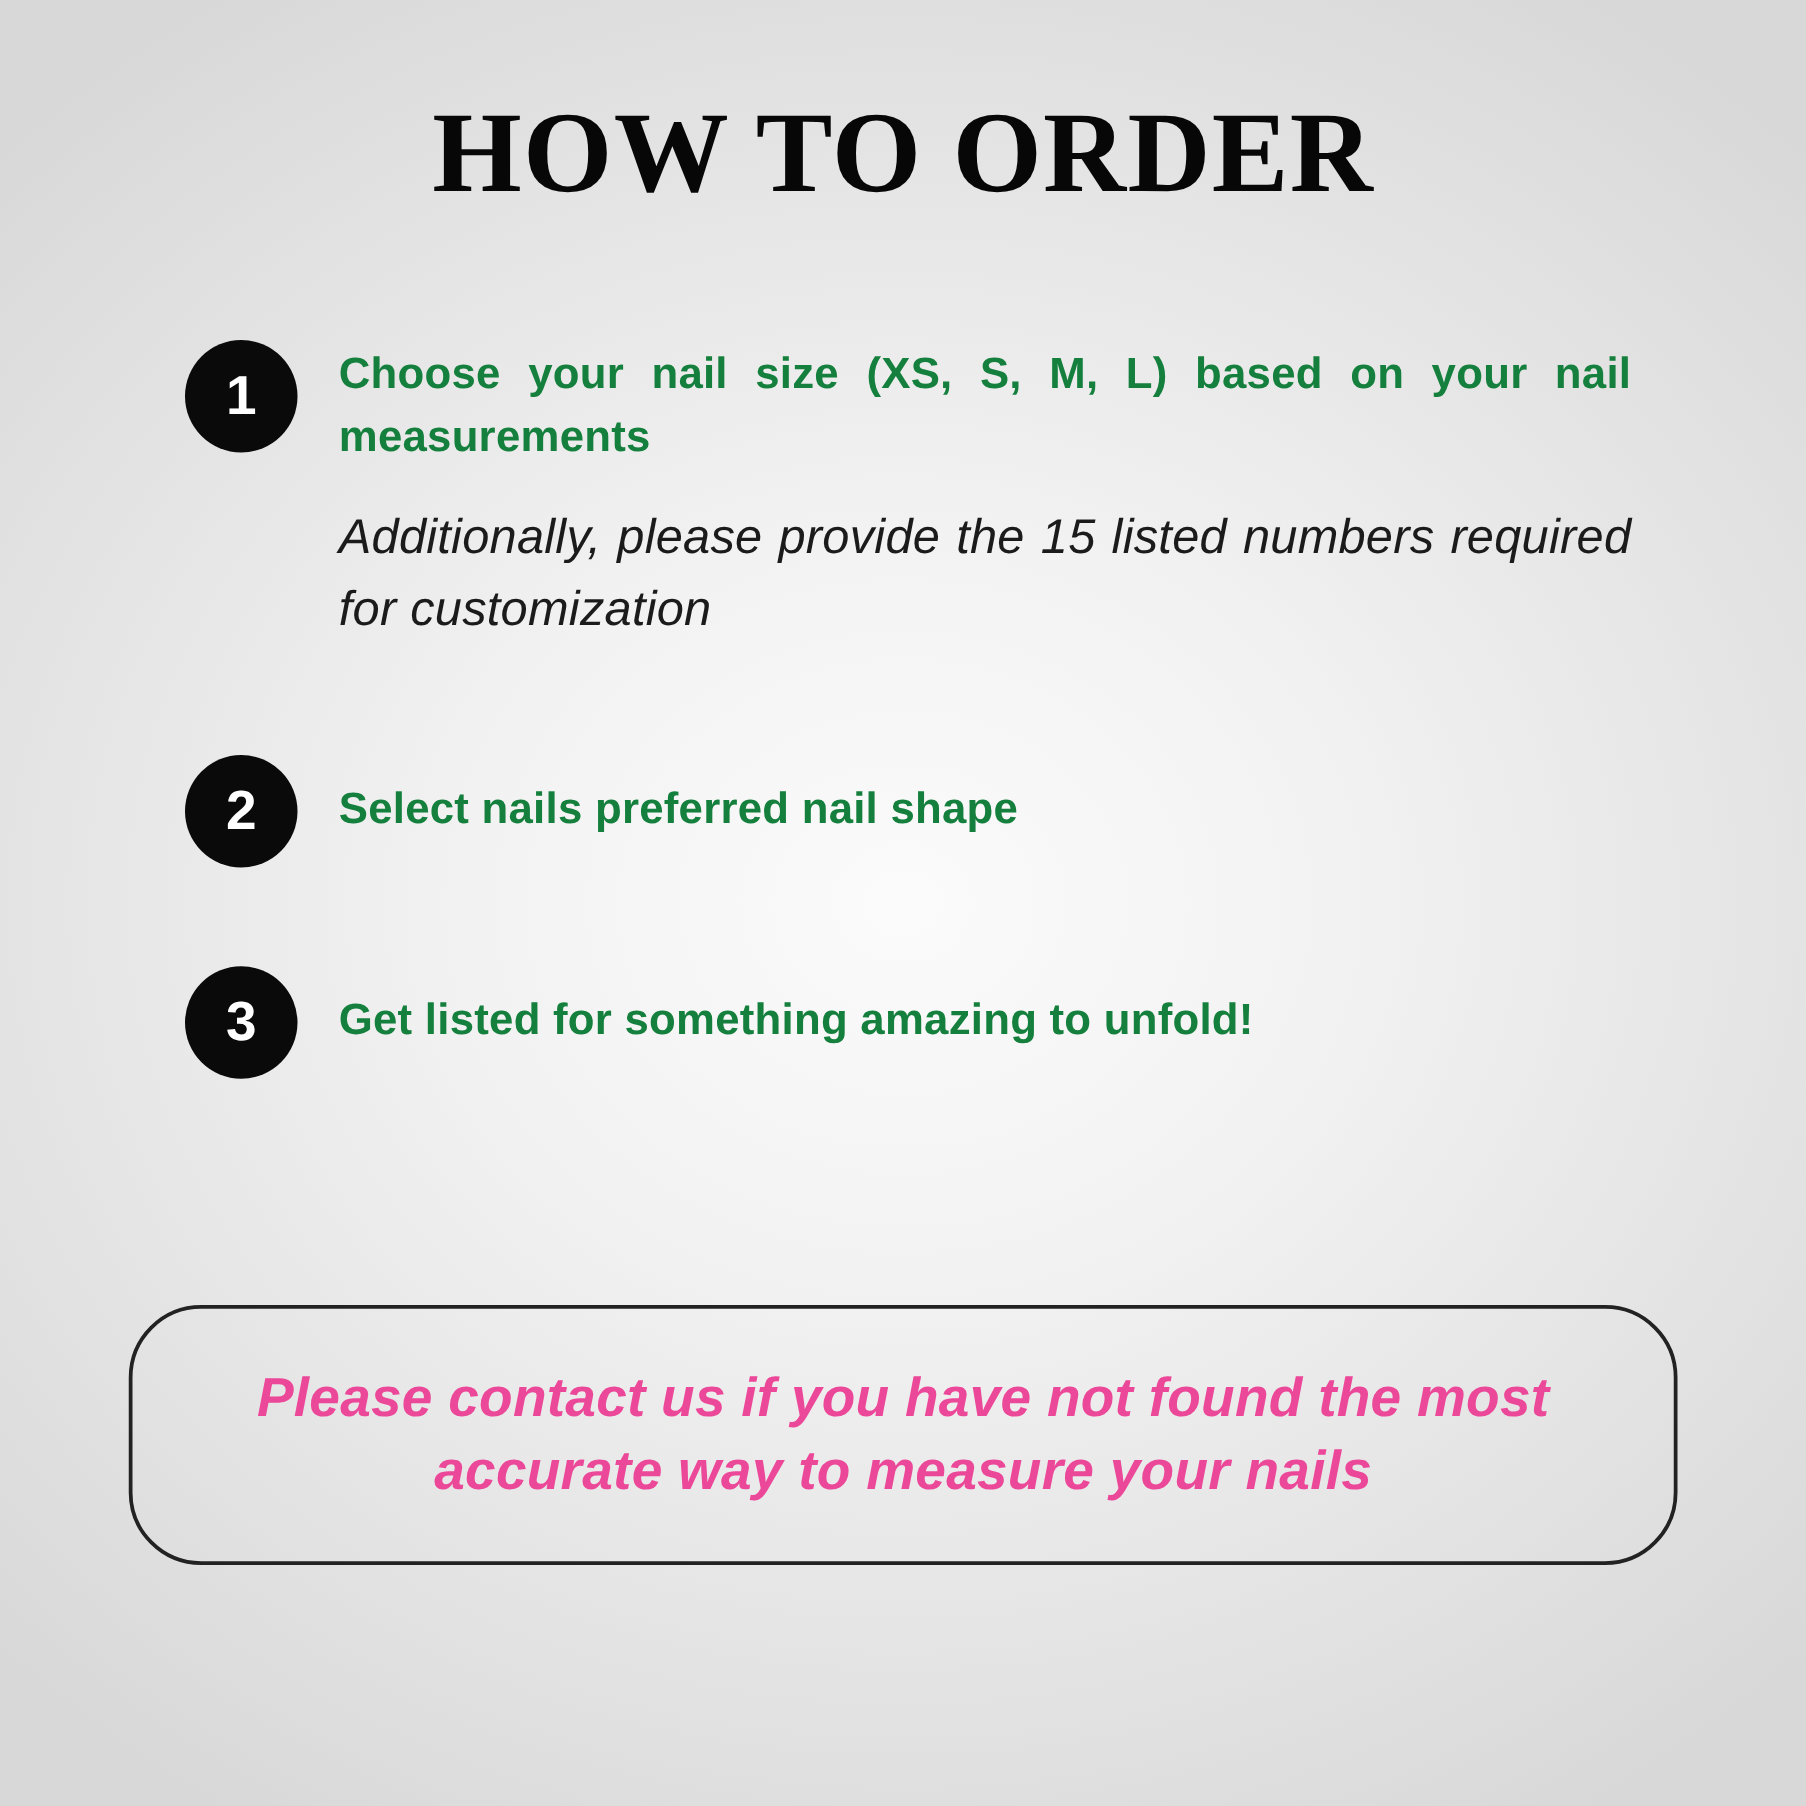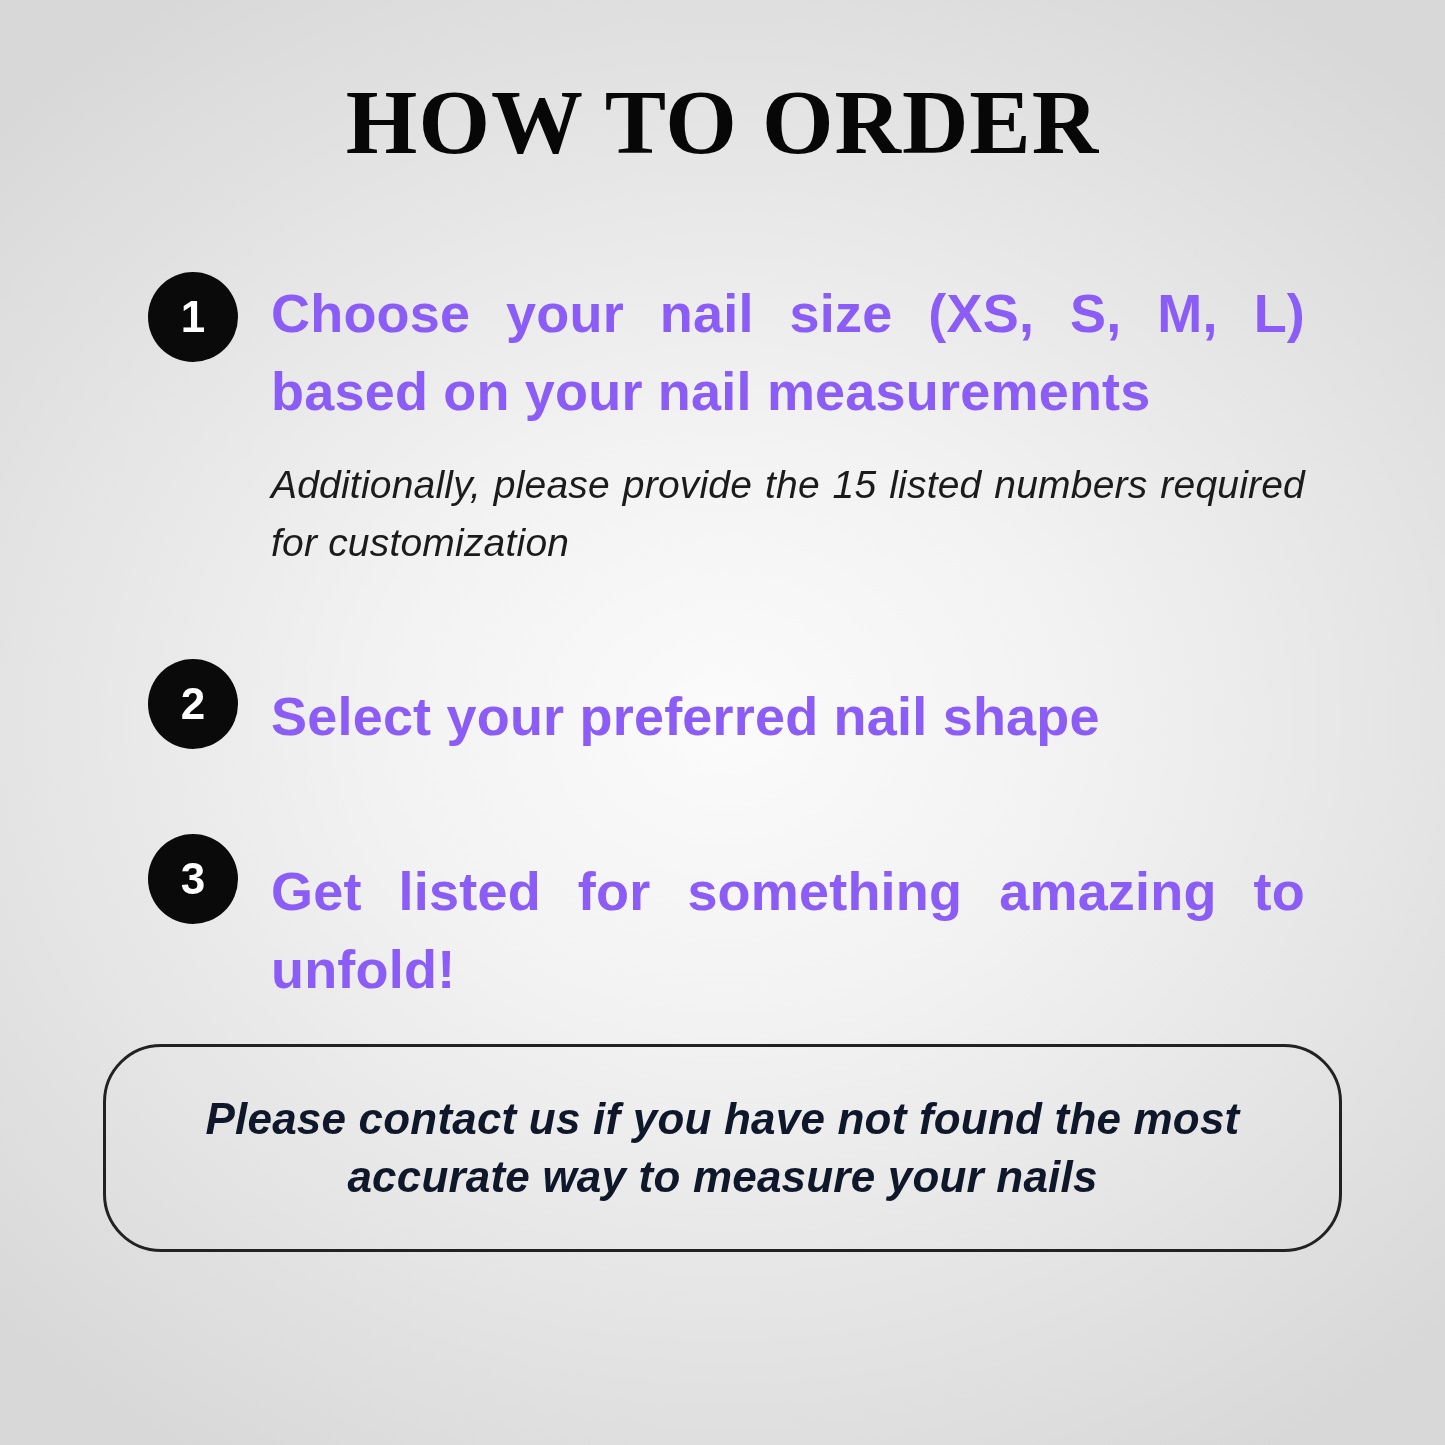--- a/index.html
+++ b/index.html
@@ -59,24 +59,24 @@
     margin-top: 2px;
   }
 
   .step-body {
     margin-left: 33px;
     flex: 1 1 auto;
     padding-top: 4px;
   }
 
   .step-title {
-    font-size: 54px;
+    font-size: 35px;
     font-weight: bold;
     line-height: 1.45;
-    color: #8b5cf6;
+    color: #15803d;
     text-align: justify;
     text-align-last: left;
     letter-spacing: 0.2px;
   }
 
   .step-note {
     margin-top: 25px;
     font-size: 39px;
     font-style: italic;
     line-height: 1.5;
@@ -107,21 +107,21 @@
     justify-content: center;
     box-sizing: border-box;
   }
 
   .callout-text {
     font-size: 44px;
     font-weight: bold;
     font-style: italic;
     line-height: 1.32;
     text-align: center;
-    color: #0f172a;
+    color: #ec4899;
     padding: 0 36px;
     letter-spacing: 0.2px;
   }
 </style>
 </head>
 <body>
 
 <div class="page">
 
   <h1 class="title">HOW TO ORDER</h1>
@@ -132,21 +132,21 @@
       <div class="badge">1</div>
       <div class="step-body">
         <div class="step-title">Choose your nail size (XS, S, M, L) based on your nail measurements</div>
         <div class="step-note">Additionally, please provide  the 15 listed numbers required for customization</div>
       </div>
     </div>
 
     <div class="step step--2">
       <div class="badge">2</div>
       <div class="step-body">
-        <div class="step-title">Select your preferred nail shape</div>
+        <div class="step-title">Select nails preferred nail shape</div>
       </div>
     </div>
 
     <div class="step step--3">
       <div class="badge">3</div>
       <div class="step-body">
         <div class="step-title">Get listed for something amazing to unfold!</div>
       </div>
     </div>
 

